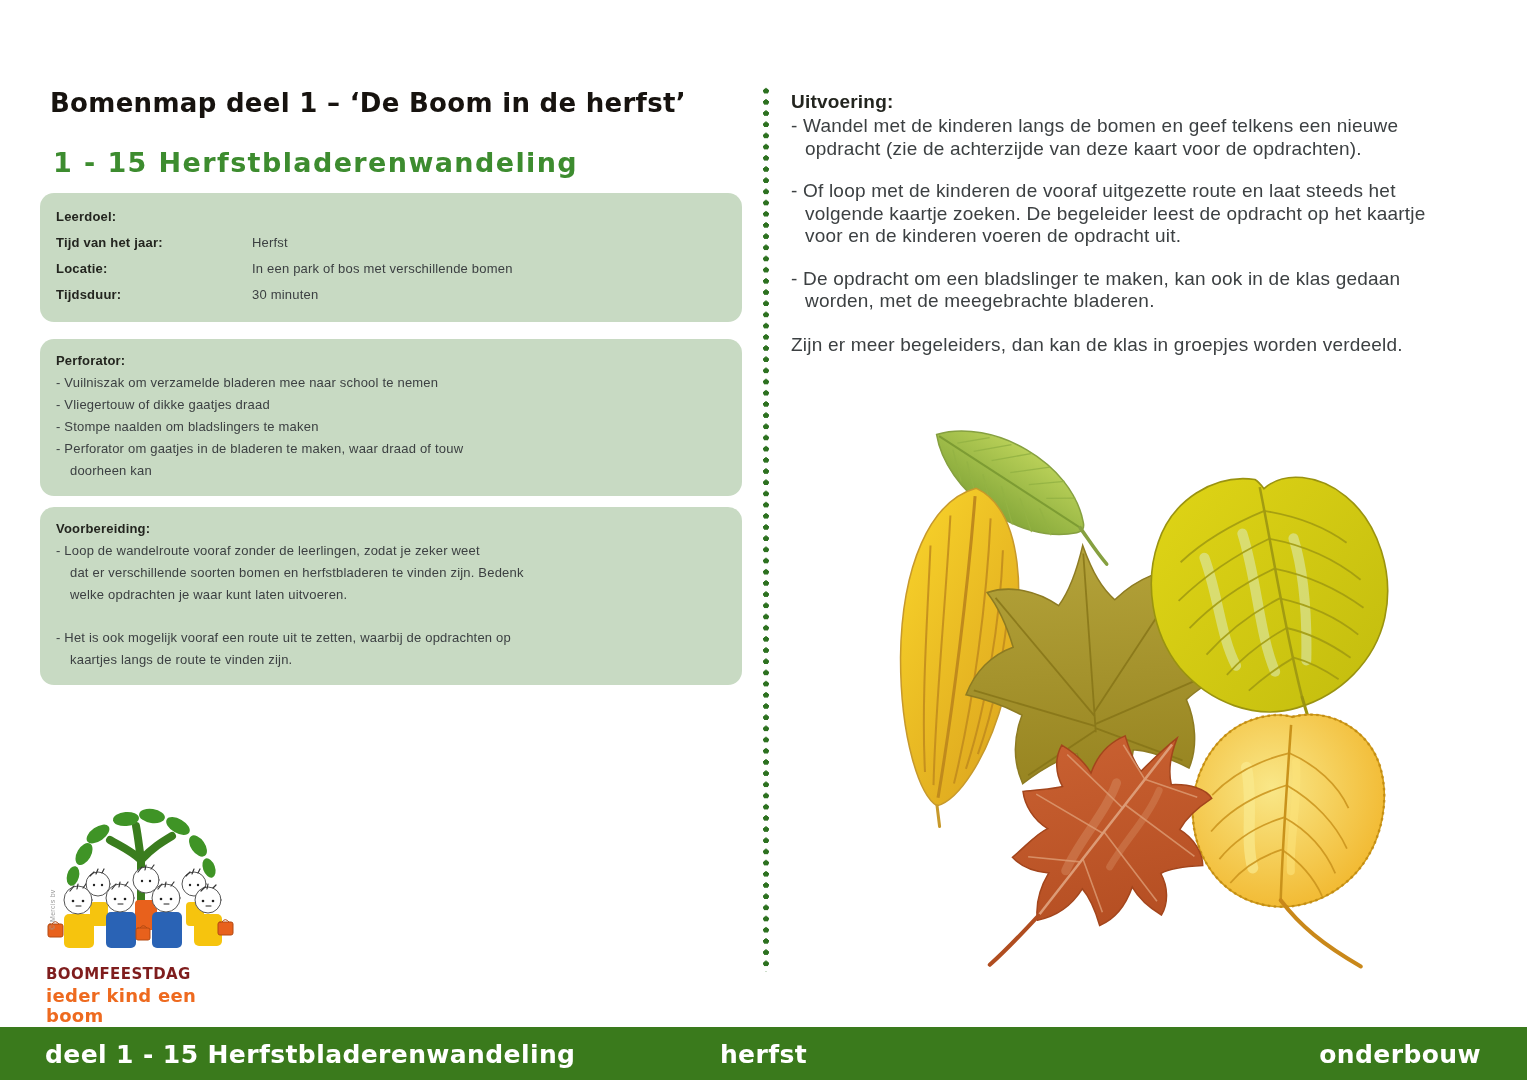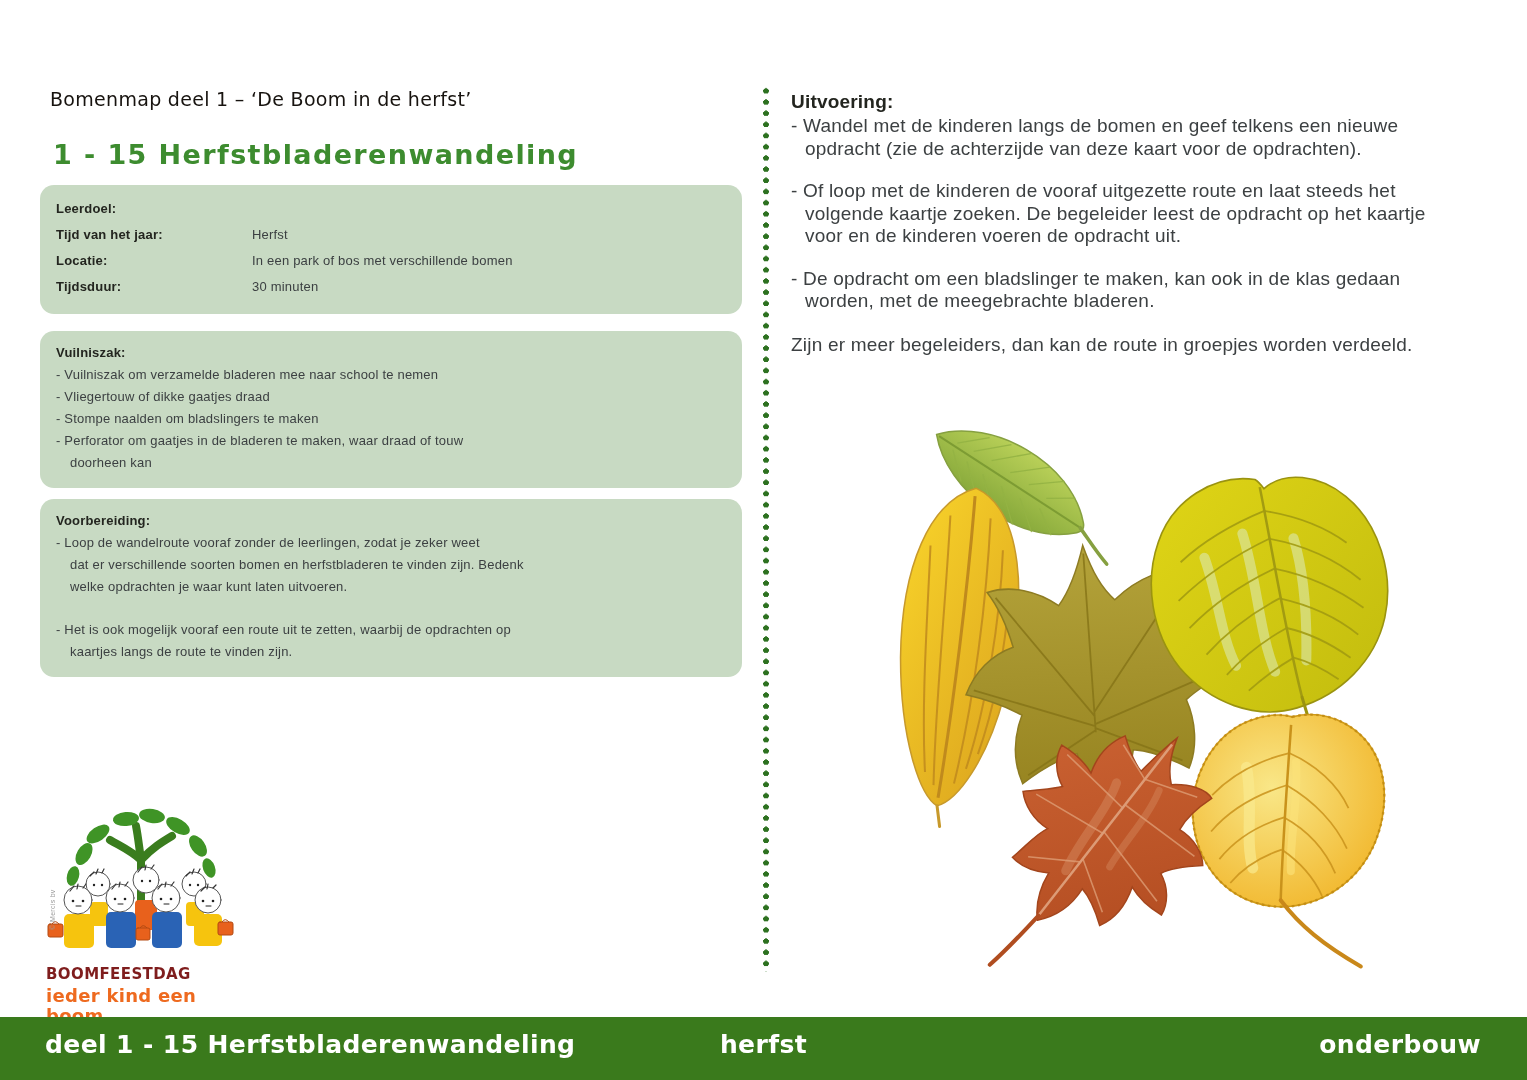--- a/index.html
+++ b/index.html
@@ -7,21 +7,21 @@
   body { font-family:"Liberation Sans", sans-serif; color:#3c4042; }
   .page {
     position:relative; width:1527px; height:1080px; background:#ffffff;
     overflow:hidden;
   }
   
   .left-col { position:absolute; left:40px; top:88px; width:702px; }
   .breadcrumb {
     margin-left:10px;
     font-family:"DejaVu Sans", sans-serif;
-    font-weight:normal; font-size:19px; letter-spacing:.3px; color:#17130f;
+    font-weight:bold; font-size:26px; letter-spacing:.3px; color:#17130f;
   }
   .page-title {
     margin:29px 0 0 13px;
     font-family:"DejaVu Sans", sans-serif;
     font-weight:bold; font-size:27px; letter-spacing:1.4px; color:#3d8c2f;
   }
   .box {
     background:#c8dac3; border-radius:14px;
     padding:11px 16px 14px 16px;
     font-size:13px; letter-spacing:.2px;
@@ -59,21 +59,21 @@
   .logo-wordmark {
     font-family:"DejaVu Sans", sans-serif; font-weight:bold;
     font-size:15px; letter-spacing:.4px; color:#7f1d1d; line-height:24px; margin-top:4px;
   }
   .logo-tagline {
     font-family:"DejaVu Sans", sans-serif; font-weight:bold;
     font-size:18px; letter-spacing:.3px; color:#ee6a1f; line-height:20px;
   }
   
   .footer {
-    position:absolute; left:0; bottom:0; width:1527px; height:63px;
+    position:absolute; left:0; bottom:0; width:1527px; height:53px;
     background:#3a7a1c; color:#ffffff;
     font-family:"DejaVu Sans", sans-serif; font-weight:bold; font-size:25px; letter-spacing:.4px;
   }
   .footer span { position:absolute; top:13px; white-space:nowrap; }
   .f-left { left:45px; }
   .f-center { left:50%; transform:translateX(-50%); }
   .f-right { right:46px; }
 </style>
 </head>
 <body>
@@ -100,21 +100,21 @@
           <div class="info-value">In een park of bos met verschillende bomen</div>
         </div>
 
         <div class="info-row">
           <div class="info-label">Tijdsduur:</div>
           <div class="info-value">30 minuten</div>
         </div>
       </div>
 
     <div class="box box-materials">
-      <div class="box-heading">Vuilniszak:</div>
+      <div class="box-heading">Perforator:</div>
       <div>
 
           <div class="li">- Vuilniszak om verzamelde bladeren mee naar school te nemen</div>
 
           <div class="li">- Vliegertouw of dikke gaatjes draad</div>
 
           <div class="li">- Stompe naalden om bladslingers te maken</div>
 
           <div class="li">- Perforator om gaatjes in de bladeren te maken, waar draad of touw
 doorheen kan</div>
@@ -144,21 +144,21 @@
         <div class="li exec-item">- Wandel met de kinderen langs de bomen en geef telkens een nieuwe
 opdracht (zie de achterzijde van deze kaart voor de opdrachten).</div>
 
         <div class="li exec-item">- Of loop met de kinderen de vooraf uitgezette route en laat steeds het
 volgende kaartje zoeken. De begeleider leest de opdracht op het kaartje
 voor en de kinderen voeren de opdracht uit.</div>
 
         <div class="li exec-item">- De opdracht om een bladslinger te maken, kan ook in de klas gedaan
 worden, met de meegebrachte bladeren.</div>
       </div>
-    <div class="exec-note">Zijn er meer begeleiders, dan kan de route in groepjes worden verdeeld.</div>
+    <div class="exec-note">Zijn er meer begeleiders, dan kan de klas in groepjes worden verdeeld.</div>
   </div>
 
   <div class="illustration">
     <svg width="624" height="616" viewBox="0 0 620 612">
       <defs>
         <linearGradient id="gBeech" x1="0" y1="0" x2="0" y2="1">
           <stop offset="0" stop-color="#b9d058"></stop>
             <stop offset="1" stop-color="#86a83a"></stop>
         </linearGradient>
         <linearGradient id="gLong" x1="0" y1="0" x2="1" y2="1">

